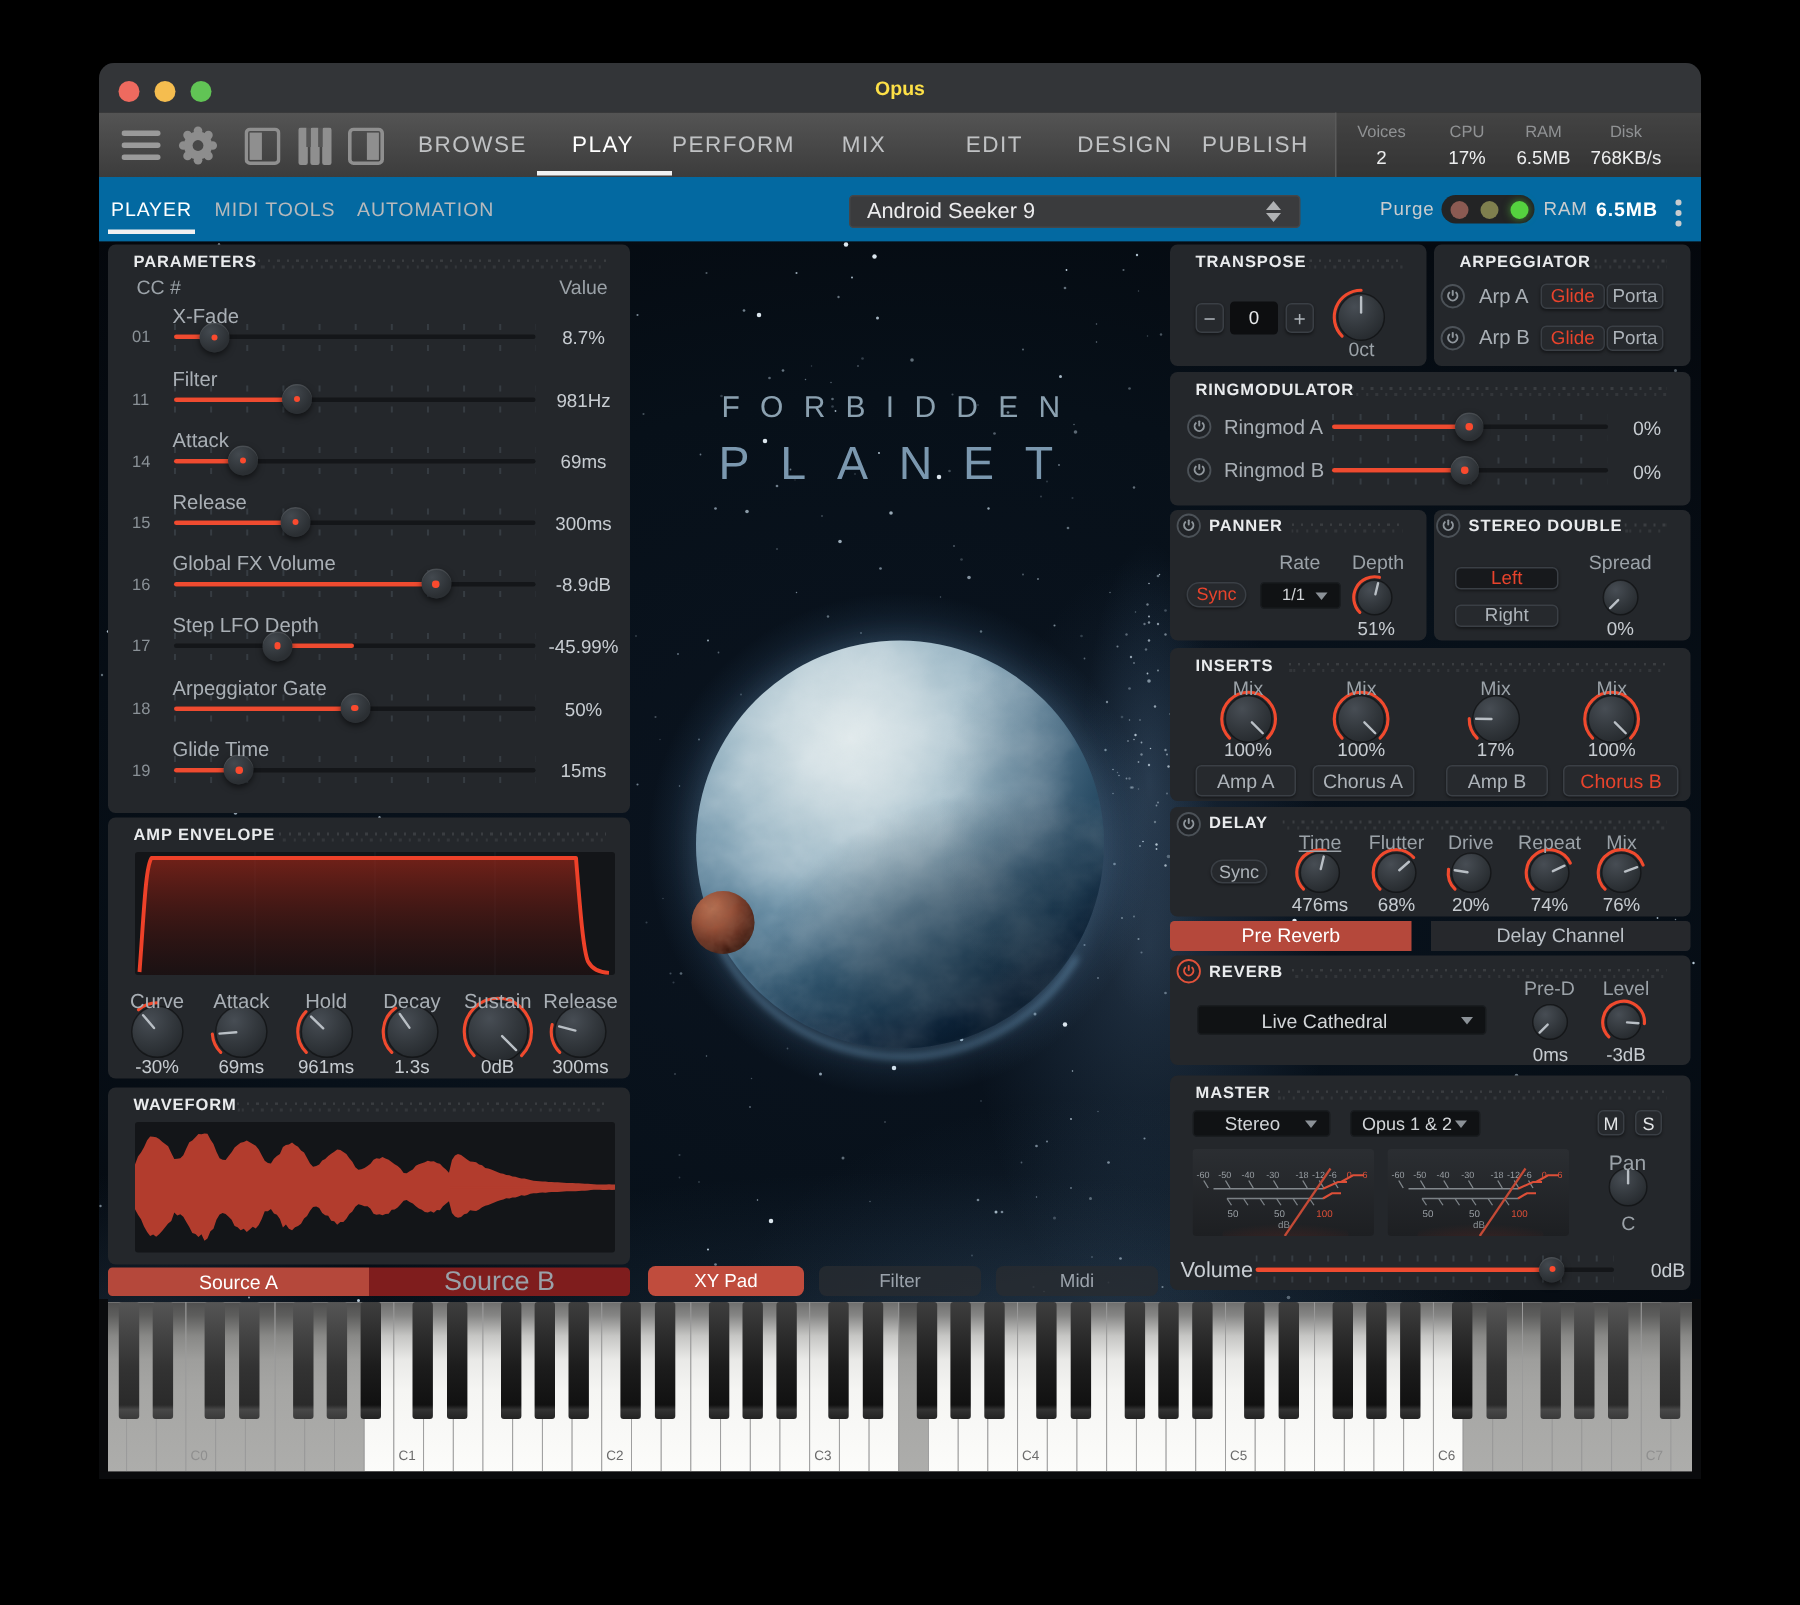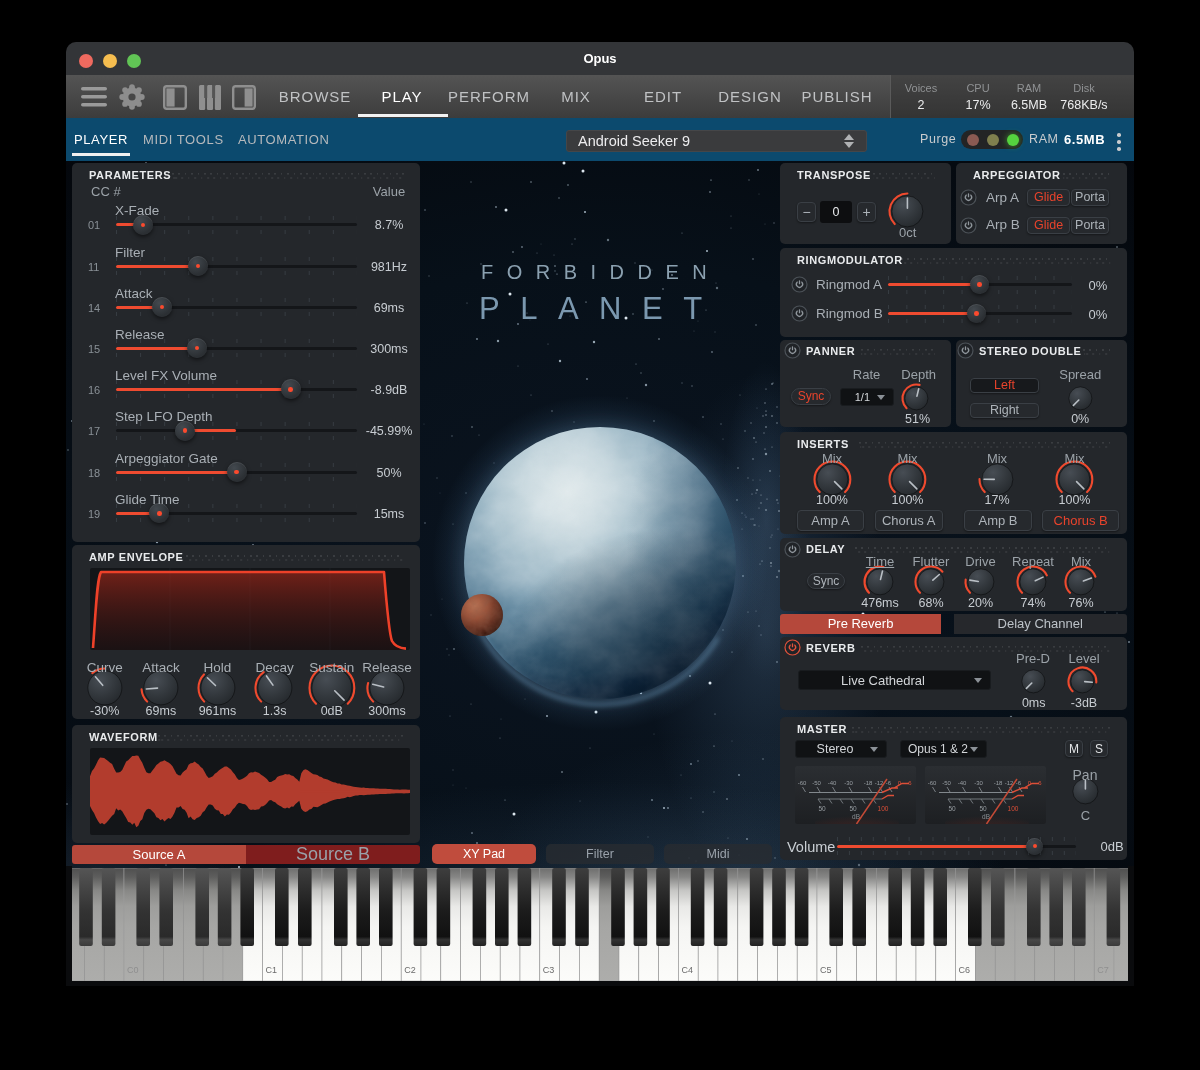--- a/index.html
+++ b/index.html
@@ -2,21 +2,21 @@
 <html><head><meta charset="utf-8"><style>
 *{margin:0;padding:0;box-sizing:border-box}
 html,body{width:1200px;height:1070px;background:#000;overflow:hidden;font-family:"Liberation Sans",sans-serif;-webkit-font-smoothing:antialiased}
 #page{position:relative;width:1200px;height:1070px;background:#000}
 .abs{position:absolute}
 .win{position:absolute;left:66px;top:42px;width:1068px;height:944px;border-radius:10px 10px 8px 8px;overflow:hidden;background:#0a0b0d}
 .titlebar{position:absolute;left:0;top:0;width:100%;height:33px;background:#333538}
 .tl{position:absolute;top:12px;width:14px;height:14px;border-radius:50%}
 .toolbar{position:absolute;left:0;top:33px;width:100%;height:43px;background:linear-gradient(#545454,#3c3c3c)}
 .tab{position:absolute;top:0;height:43px;line-height:43px;text-align:center;font-size:15px;letter-spacing:1px;color:#bfc1c3}
-.nav2{position:absolute;left:0;top:76px;width:100%;height:43px;background:#0c4a6e}
+.nav2{position:absolute;left:0;top:76px;width:100%;height:43px;background:#0369a1}
 .n2{position:absolute;top:0;height:43px;line-height:43px;font-size:13px;letter-spacing:.6px;color:#b6b9bc}
 .main{position:absolute;left:0;top:119px;width:1068px;height:706px}
 .panel{position:absolute;background:#24272b;border-radius:5px}
 .pt{position:absolute;font-size:11px;font-weight:bold;letter-spacing:.6px;color:#e9ebed;white-space:nowrap}
 .pdots{position:absolute;height:6px;background-image:repeating-linear-gradient(90deg,rgba(255,255,255,.10) 0 1.6px,transparent 1.6px 6.4px),repeating-linear-gradient(90deg,rgba(255,255,255,.07) 0 1.6px,transparent 1.6px 6.4px);background-size:100% 1.6px,100% 1.6px;background-position:0 0,3.2px 4.4px;background-repeat:repeat-x}
 .lab{font-size:13px;color:#9ba2a8;white-space:nowrap;z-index:3}
 .lab2{font-size:13.5px;color:#a9afb5;white-space:nowrap;z-index:3}
 .val{font-size:12.5px;color:#c7ccd1;white-space:nowrap;z-index:3}
 .num{font-size:11px;color:#8a9197;white-space:nowrap}
 .ticks{height:4px;background-image:linear-gradient(90deg,#363c42 1px,transparent 1px);background-repeat:repeat-x}
@@ -30,21 +30,21 @@
 .dd i{position:absolute;right:8px;top:50%;margin-top:-2px;border-left:4px solid transparent;border-right:4px solid transparent;border-top:5px solid #8b9197}
 .redtab{background:#b5483b;color:#fff}
 </style></head><body>
 <div id="page">
 
 <div class="win">
 <div class="titlebar">
         <div class="tl" style="left:13px;background:#ee6a5f"></div>
         <div class="tl" style="left:37px;background:#f5bd4f"></div>
         <div class="tl" style="left:61px;background:#61c455"></div>
-        <div class="abs" style="left:0;top:0;width:100%;height:33px;line-height:33px;text-align:center;font-size:13px;font-weight:bold;color:#ffffff">Opus</div>
+        <div class="abs" style="left:0;top:0;width:100%;height:33px;line-height:33px;text-align:center;font-size:13px;font-weight:bold;color:#fde047">Opus</div>
       </div>
 <div class="toolbar">
 <svg class="abs" style="left:15px;top:11px" width="28" height="22">
           <rect x="0" y="1" width="26" height="3.6" rx="1.8" fill="#9a9a9a"></rect>
           <rect x="0" y="9" width="26" height="3.6" rx="1.8" fill="#9a9a9a"></rect>
           <rect x="0" y="17" width="26" height="3.6" rx="1.8" fill="#9a9a9a"></rect>
         </svg>
 <svg class="abs" style="left:53px;top:9px" width="26" height="26">
           <circle cx="13.00" cy="3.20" r="2.9" fill="#8d8d8d"></circle>
           <circle cx="19.93" cy="6.07" r="2.9" fill="#8d8d8d"></circle>
@@ -652,21 +652,21 @@
     <div class="abs sknob" style="left:151.8px;top:297.0px;width:20px;height:20px"></div>
 <div class="abs val" style="left:344px;top:300.5px;width:90px;text-align:center">69ms</div>
 <div class="abs lab2" style="left:115px;top:326.5px">Release</div>
 <div class="abs num" style="left:88px;top:342.5px">15</div>
 <div class="abs ticks" style="left:116.0px;top:339.0px;width:241px;background-size:24.10px 4px;"></div>
     <div class="abs ticks tb" style="left:116.0px;top:353.0px;width:241px;background-size:24.10px 4px;"></div>
     <div class="abs trk" style="left:116.0px;top:346.5px;width:241px"></div>
     <div class="abs fill" style="left:116.0px;top:346.5px;width:81px"></div>
     <div class="abs sknob" style="left:187.0px;top:338.0px;width:20px;height:20px"></div>
 <div class="abs val" style="left:344px;top:341.5px;width:90px;text-align:center">300ms</div>
-<div class="abs lab2" style="left:115px;top:367.9px">Level FX Volume</div>
+<div class="abs lab2" style="left:115px;top:367.9px">Global FX Volume</div>
 <div class="abs num" style="left:88px;top:383.9px">16</div>
 <div class="abs ticks" style="left:116.0px;top:380.4px;width:241px;background-size:24.10px 4px;"></div>
     <div class="abs ticks tb" style="left:116.0px;top:394.4px;width:241px;background-size:24.10px 4px;"></div>
     <div class="abs trk" style="left:116.0px;top:387.9px;width:241px"></div>
     <div class="abs fill" style="left:116.0px;top:387.9px;width:175px"></div>
     <div class="abs sknob" style="left:280.7px;top:379.4px;width:20px;height:20px"></div>
 <div class="abs val" style="left:344px;top:382.9px;width:90px;text-align:center">-8.9dB</div>
 <div class="abs lab2" style="left:115px;top:409.1px">Step LFO Depth</div>
 <div class="abs num" style="left:88px;top:425.1px">17</div>
 <div class="abs ticks" style="left:116.0px;top:421.6px;width:241px;background-size:24.10px 4px;"></div>

